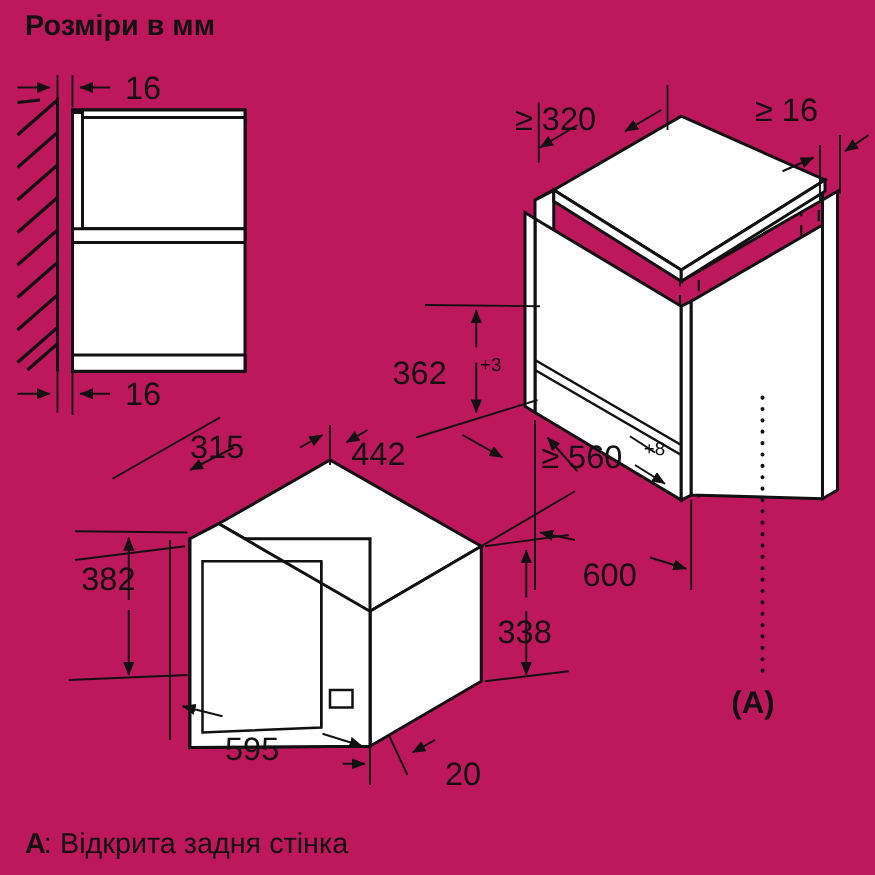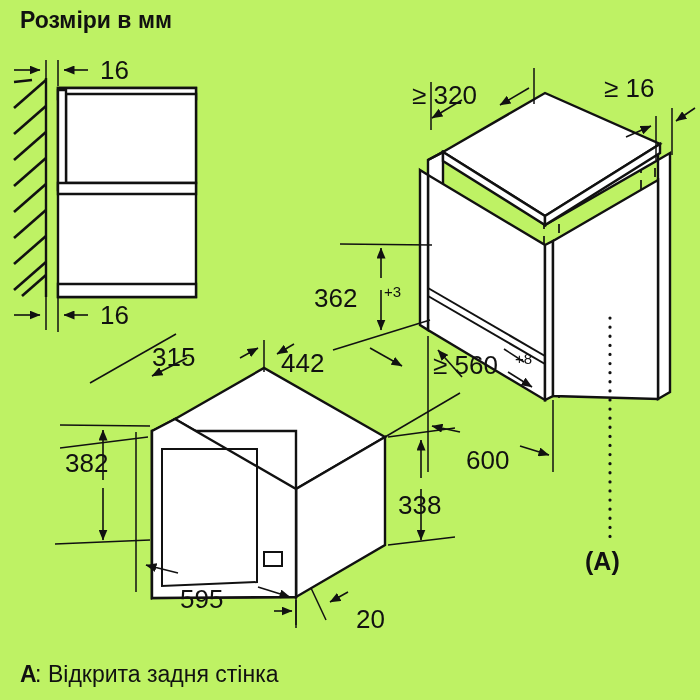--- a/index.html
+++ b/index.html
@@ -7,21 +7,21 @@
     padding: 0;
     background: #ffffff;
   }
   body {
     font-family: "Liberation Sans", sans-serif;
   }
   #page {
     position: relative;
     width: 700px;
     height: 700px;
-    background: #bef264;
+    background: #be185d;
     overflow: hidden;
   }
   #drawing {
     position: absolute;
     left: 0;
     top: 0;
     width: 700px;
     height: 700px;
   }
   .dim-text {

